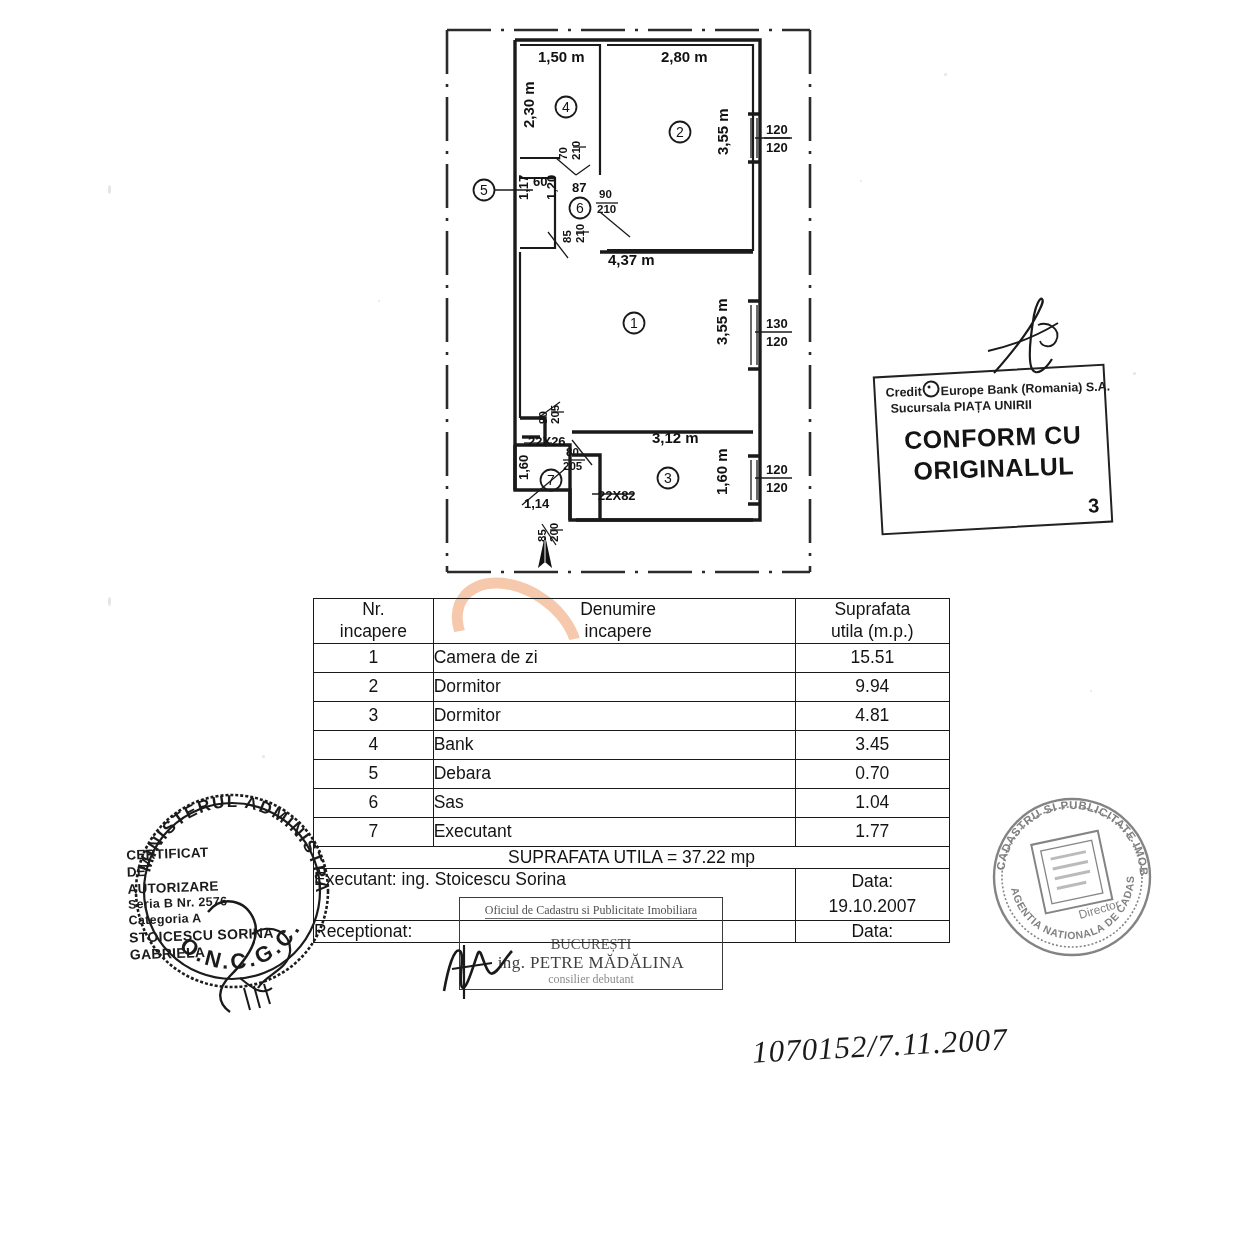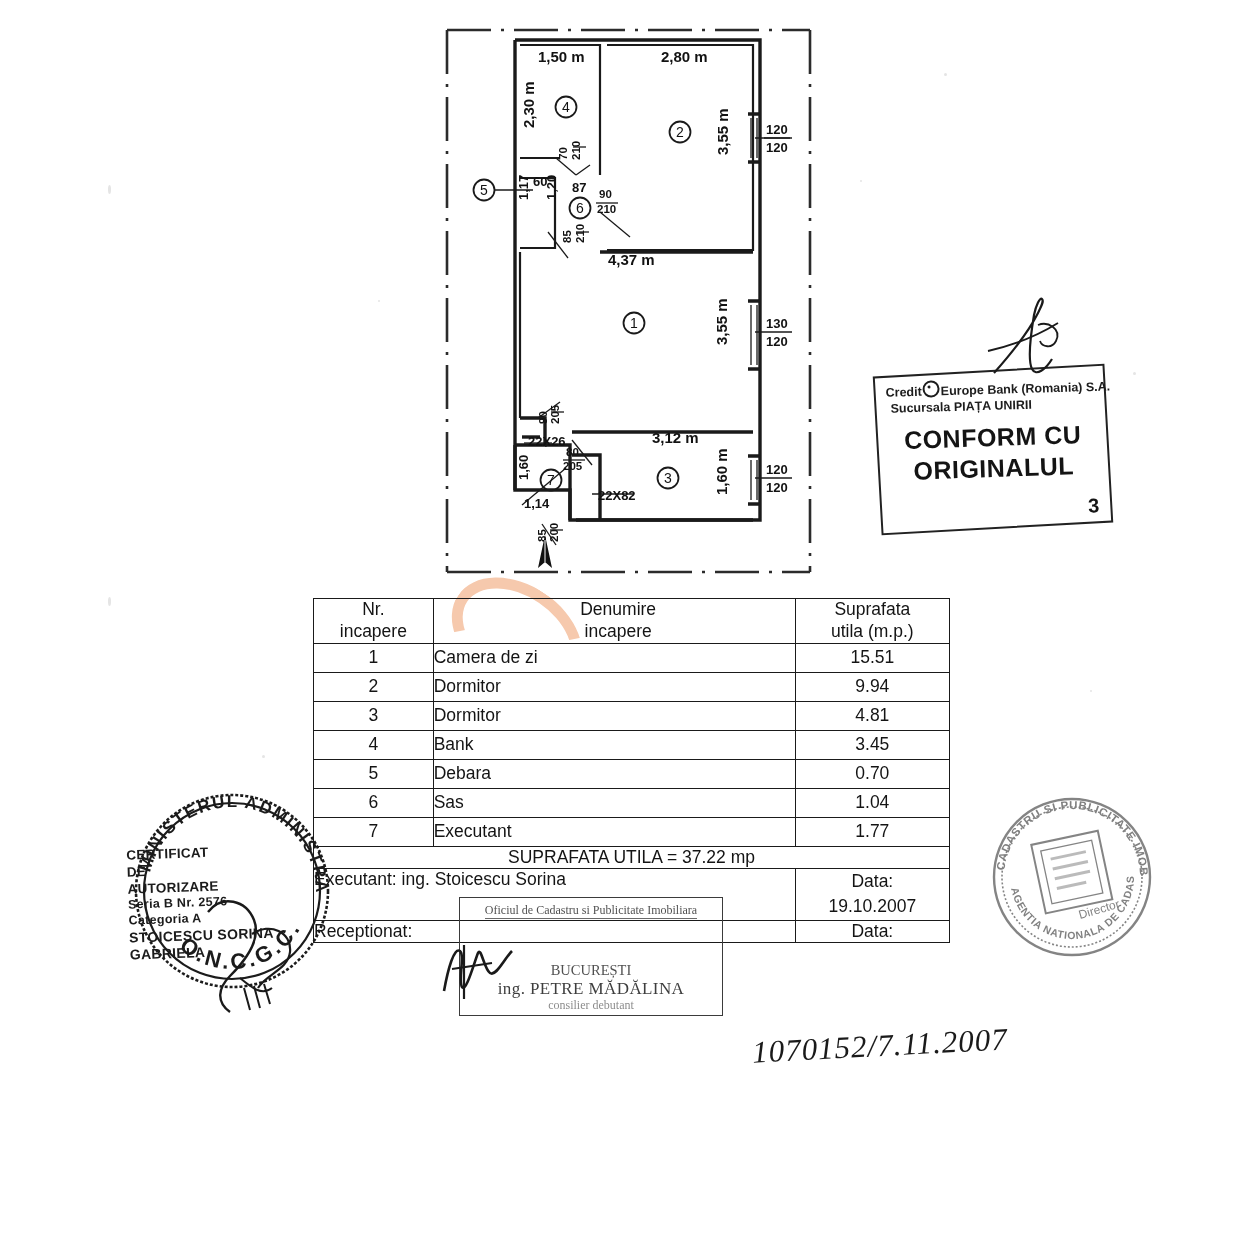--- a/index.html
+++ b/index.html
@@ -149,23 +149,22 @@
     font-size: 12px;
     border-bottom: 1.1px solid #4a4a4a;
     padding-bottom: 1px;
     white-space: nowrap;
     overflow: hidden;
     opacity: .82;
   }
   .ocpi-l2 {
     font-family: "Liberation Serif", serif;
     font-size: 14.5px;
-    padding-top: 5px;
+    padding-top: 18px;
     opacity: .82;
-    margin-top: 39px;
   }
   .ocpi-l3 {
     font-family: "Liberation Serif", serif;
     font-size: 17px;
     letter-spacing: .4px;
     padding-top: 1px;
     opacity: .9;
   }
   .ocpi-l4 {
     font-family: "Liberation Serif", serif;

